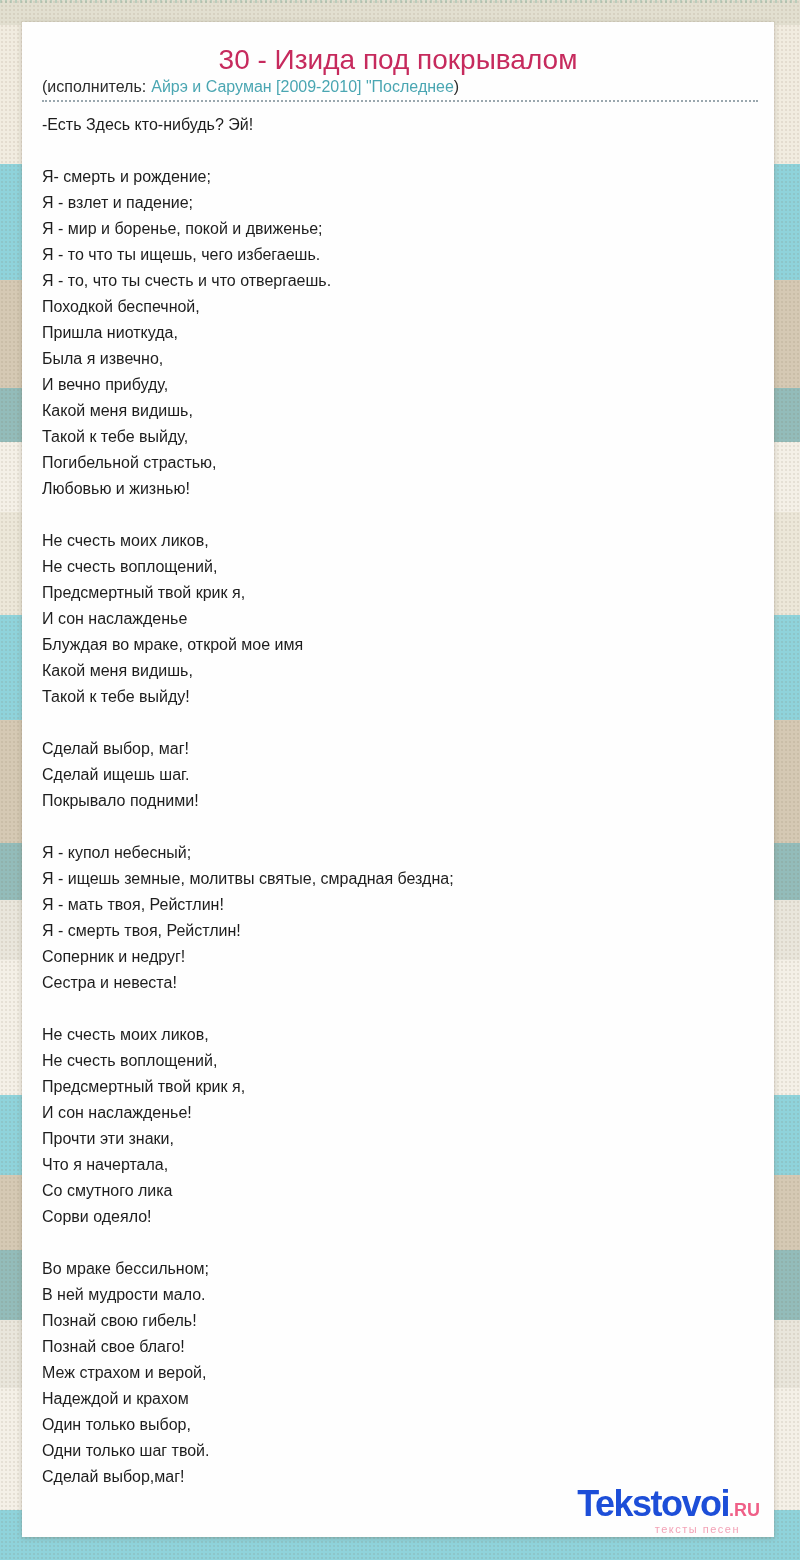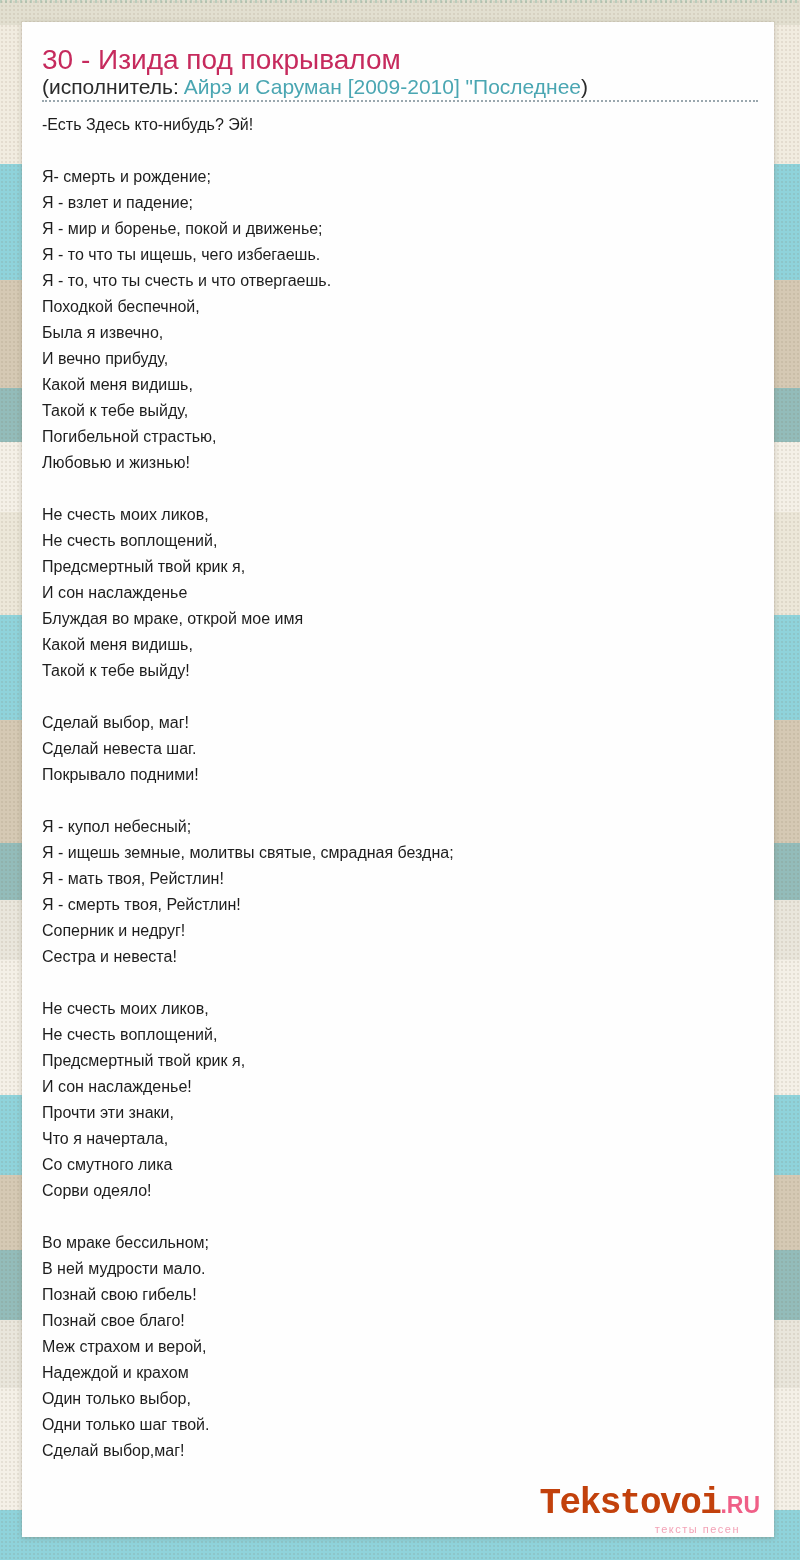--- a/index.html
+++ b/index.html
@@ -45,45 +45,46 @@
   }
   .card{
     position:absolute;z-index:1;left:22px;top:22px;width:752px;height:1515px;
     background:#fefefe;
     box-shadow:0 1px 5px rgba(95,85,60,.35);
   }
   .title{
     margin:0;padding:22px 20px 0 20px;
     font-size:28px;line-height:32px;font-weight:400;
     color:#c62a5d;
+    text-align:center;
   }
   .subtitle{
     margin-top:1px;padding:0 20px;
-    font-size:21px;line-height:19px;color:#2b2b2b;
+    font-size:16px;line-height:19px;color:#2b2b2b;
   }
   .artist-link{color:#4aa6b2;text-decoration:none;margin-left:5px;cursor:pointer;}
   .separator{
     margin:4px 16px 0 20px;
     border-bottom:2px dotted #9aa7ae;
     height:0;
   }
   .lyrics{
     padding:10px 20px 0 20px;
     font-size:16px;line-height:26px;color:#1d1d1d;
   }
   .lyrics .line{height:26px;white-space:pre;}
   .logo{
     position:absolute;right:14px;bottom:2px;text-align:right;z-index:2;line-height:1;
   }
   .logo .wordmark{white-space:nowrap;}
   .logo-main{
-    font-size:36px;font-weight:bold;color:#c2410c;letter-spacing:-1.5px;font-family:Liberation Mono, monospace;
+    font-size:36px;font-weight:bold;color:#1d4ed8;letter-spacing:-1.5px;
   }
   .logo-tld{
-    font-size:23px;font-weight:bold;color:#ef5f87;letter-spacing:0;
+    font-size:18px;font-weight:bold;color:#ef5f87;letter-spacing:0;
   }
   .logo-tagline{
     margin-top:2px;padding-right:20px;
     font-size:11px;font-weight:normal;letter-spacing:1.5px;color:#f3a2b6;
     white-space:nowrap;
   }
 </style>
 </head>
 <body>
 
@@ -95,37 +96,38 @@
   <div class="separator"></div>
   <div class="lyrics" id="lyrics">
       <div class="line">-Есть Здесь кто-нибудь? Эй!</div>
       <div class="line">&nbsp;</div>
       <div class="line">Я- смерть и рождение;</div>
       <div class="line">Я - взлет и падение;</div>
       <div class="line">Я - мир и боренье, покой и движенье;</div>
       <div class="line">Я - то что ты ищешь, чего избегаешь.</div>
       <div class="line">Я - то, что ты счесть и что отвергаешь.</div>
       <div class="line">Походкой беспечной,</div>
+      <div class="line">Пришла ниоткуда,</div>
       <div class="line">Была я извечно,</div>
       <div class="line">И вечно прибуду,</div>
       <div class="line">Какой меня видишь,</div>
       <div class="line">Такой к тебе выйду,</div>
       <div class="line">Погибельной страстью,</div>
       <div class="line">Любовью и жизнью!</div>
       <div class="line">&nbsp;</div>
       <div class="line">Не счесть моих ликов,</div>
       <div class="line">Не счесть воплощений,</div>
       <div class="line">Предсмертный твой крик я,</div>
       <div class="line">И сон наслажденье</div>
       <div class="line">Блуждая во мраке, открой мое имя</div>
       <div class="line">Какой меня видишь,</div>
       <div class="line">Такой к тебе выйду!</div>
       <div class="line">&nbsp;</div>
       <div class="line">Сделай выбор, маг!</div>
-      <div class="line">Сделай невеста шаг.</div>
+      <div class="line">Сделай ищешь шаг.</div>
       <div class="line">Покрывало подними!</div>
       <div class="line">&nbsp;</div>
       <div class="line">Я - купол небесный;</div>
       <div class="line">Я - ищешь земные, молитвы святые, смрадная бездна;</div>
       <div class="line">Я - мать твоя, Рейстлин!</div>
       <div class="line">Я - смерть твоя, Рейстлин!</div>
       <div class="line">Соперник и недруг!</div>
       <div class="line">Сестра и невеста!</div>
       <div class="line">&nbsp;</div>
       <div class="line">Не счесть моих ликов,</div>

